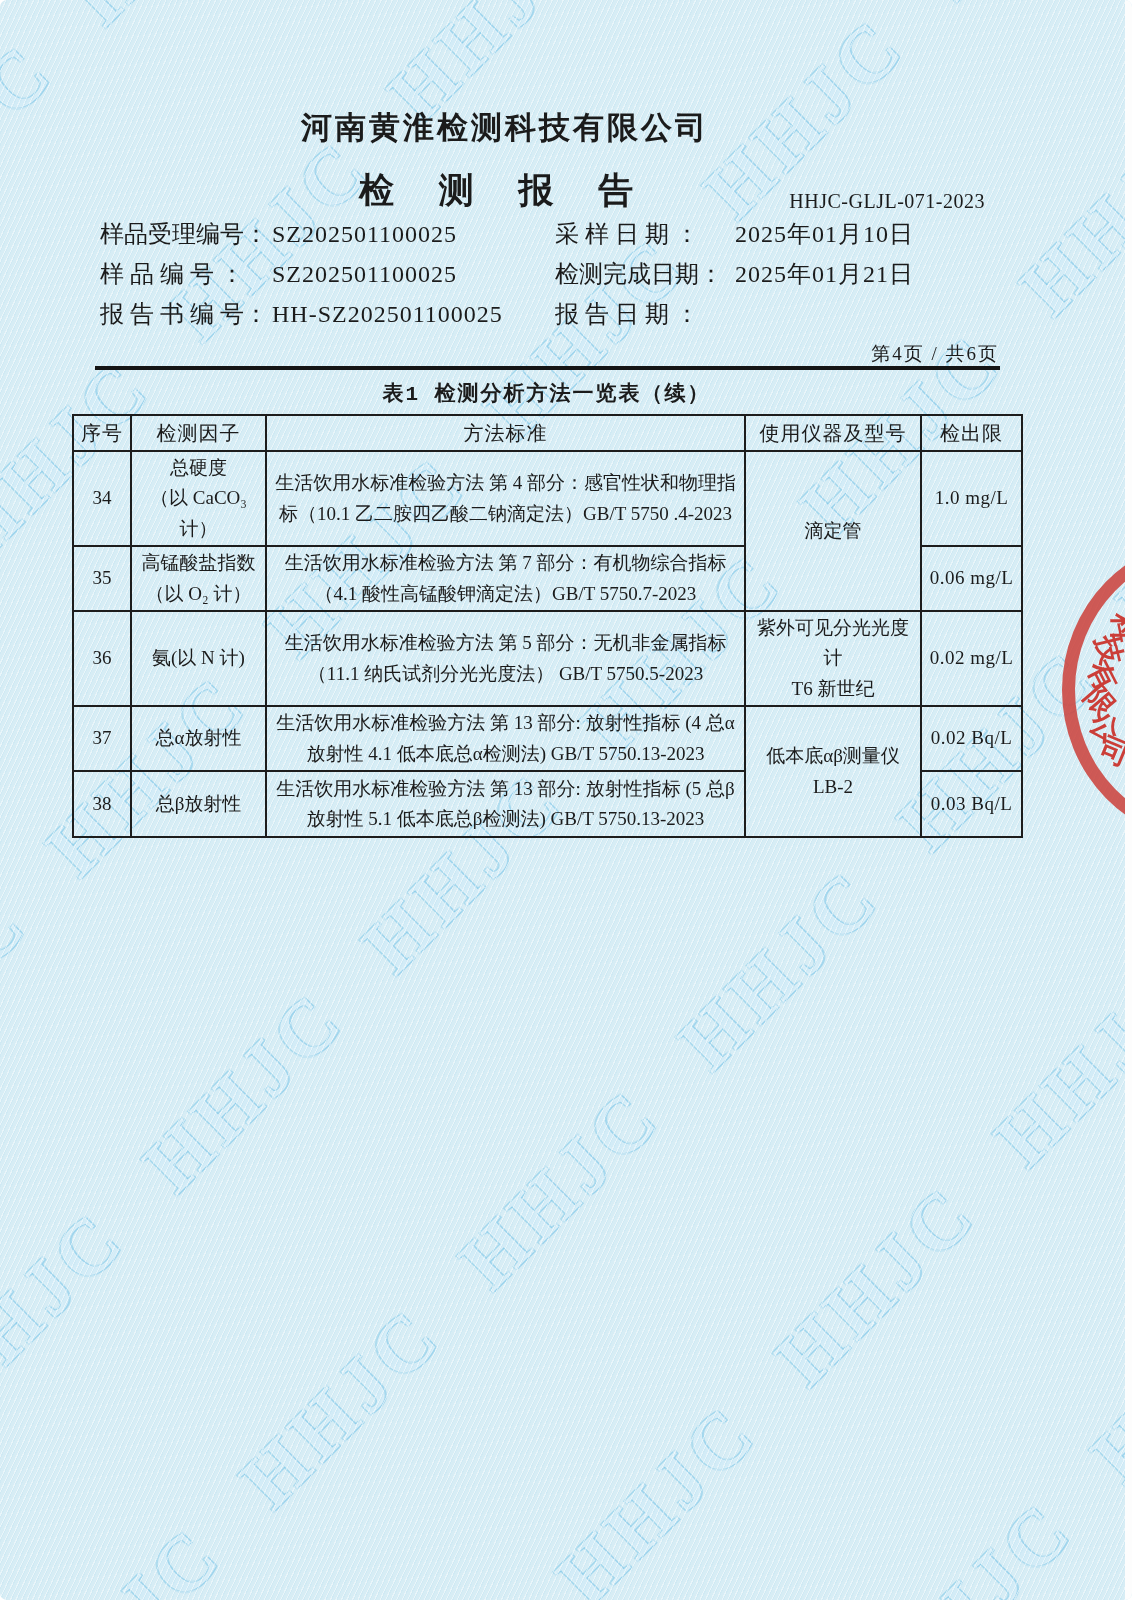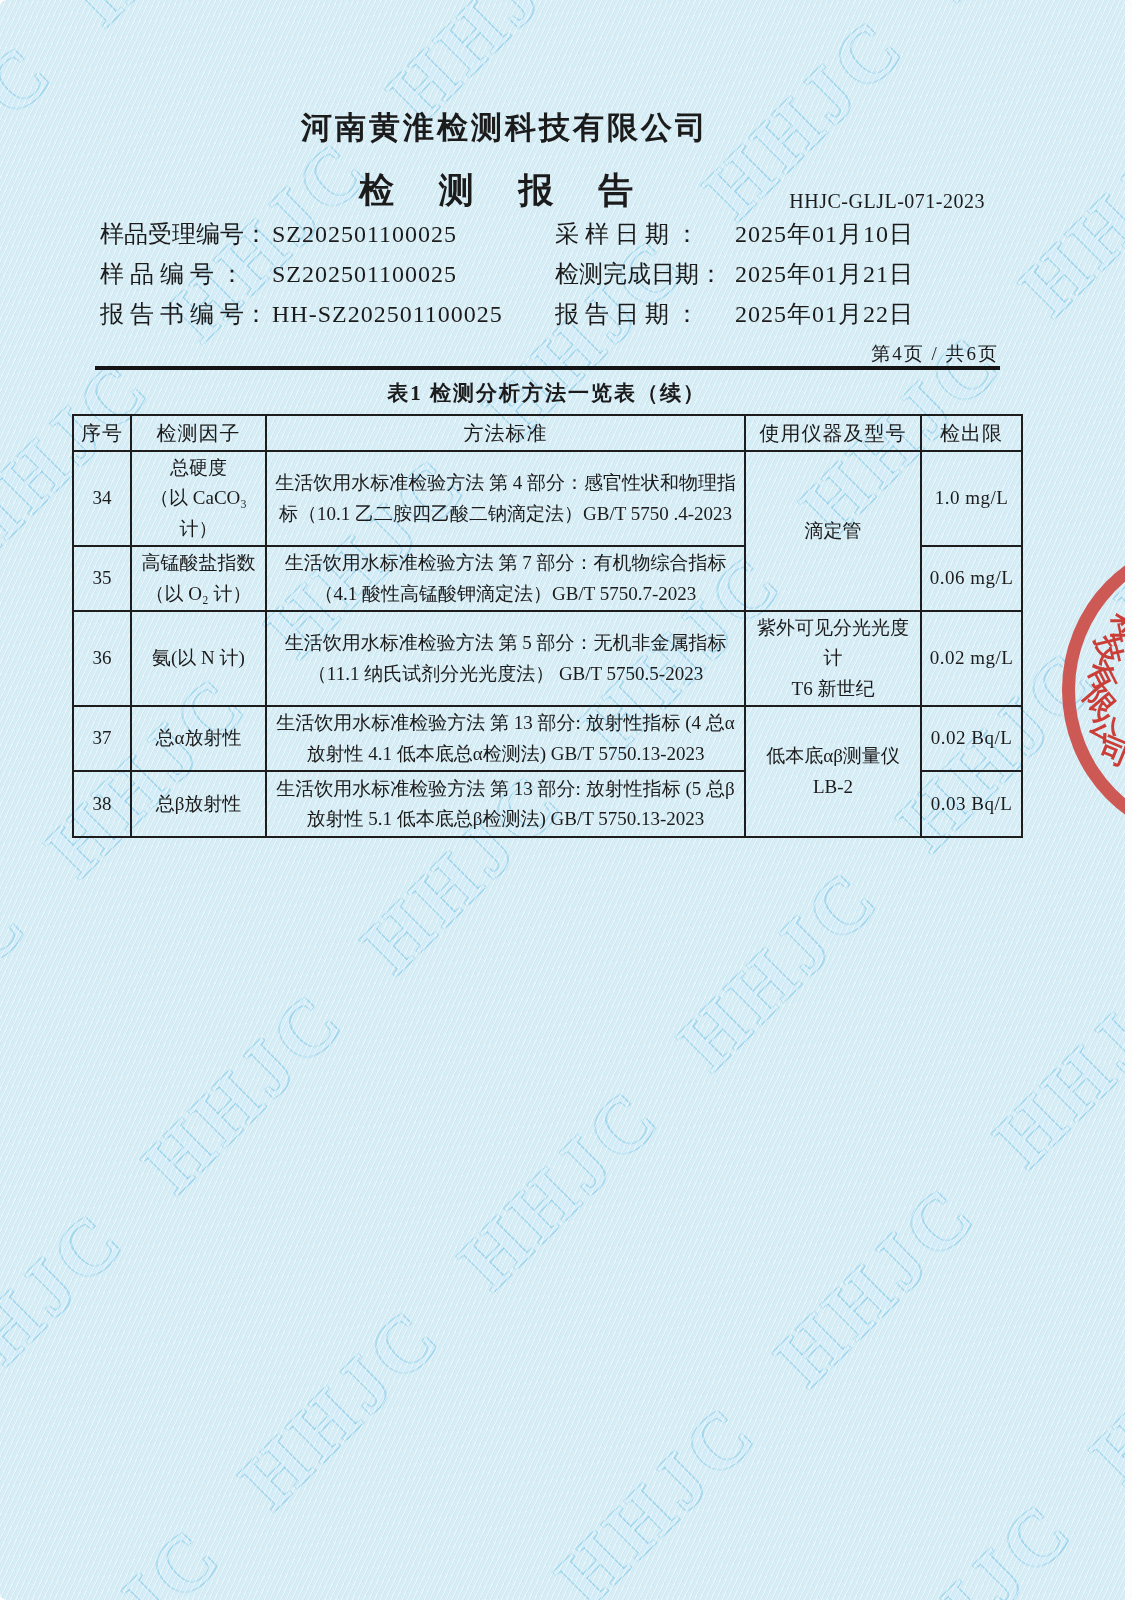--- a/index.html
+++ b/index.html
@@ -78,21 +78,21 @@
     position:absolute; top:341px; right:133px;
     font-size:19px; letter-spacing:2px;
   }
   .rule{
     position:absolute; top:366px; left:95px; width:905px; height:4px;
     background:#151515;
   }
   .table-title{
     position:absolute; top:379px; left:0; width:1093px;
     text-align:center;
-    font-size:21px; font-weight:bold; letter-spacing:2px;
+    font-size:21px; font-weight:bold; letter-spacing:2px;font-family:Liberation Mono, monospace;
   }
 
   table.methods{
     position:absolute; top:414px; left:72px;
     width:949px;
     border-collapse:collapse;
     table-layout:fixed;
     font-size:19px;
   }
   table.methods th, table.methods td{
@@ -185,21 +185,20 @@
       <div class="cell val">2025年01月10日</div>
 
       <div class="cell lbl">样 品 编 号 ：</div>
       <div class="cell val">SZ202501100025</div>
       <div class="cell lbl">检测完成日期：</div>
       <div class="cell val">2025年01月21日</div>
 
       <div class="cell lbl">报 告 书 编 号：</div>
       <div class="cell val">HH-SZ202501100025</div>
       <div class="cell lbl">报 告 日 期 ：</div>
-      <div class="cell val">2025年01月22日</div>
     </div>
 
     <div class="page-indicator">第4页 / 共6页</div>
     <div class="rule"></div>
 
     <div class="table-title">表1  检测分析方法一览表（续）</div>
 
     <table class="methods">
       <colgroup>
         <col style="width:58px">

